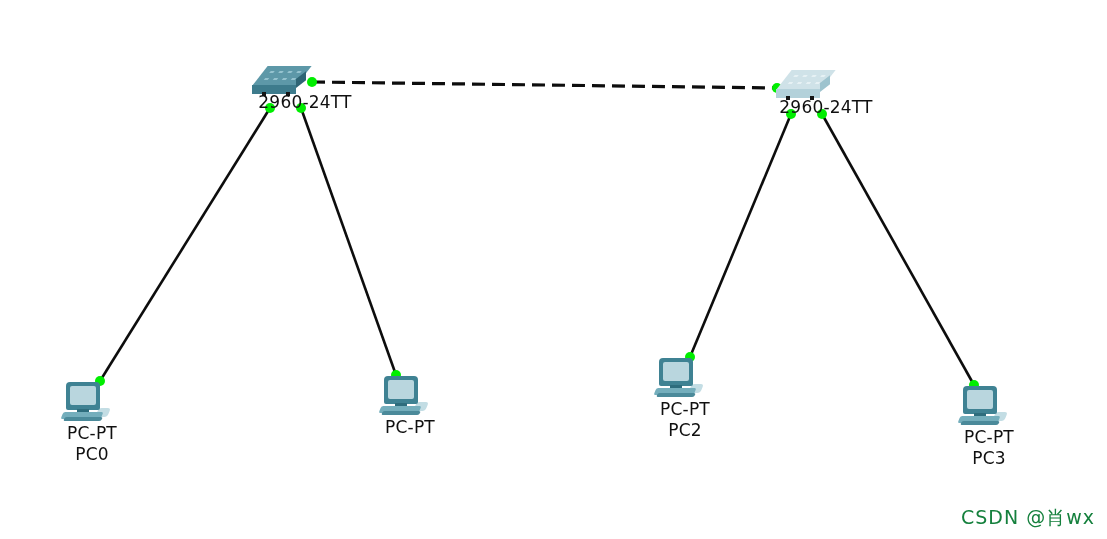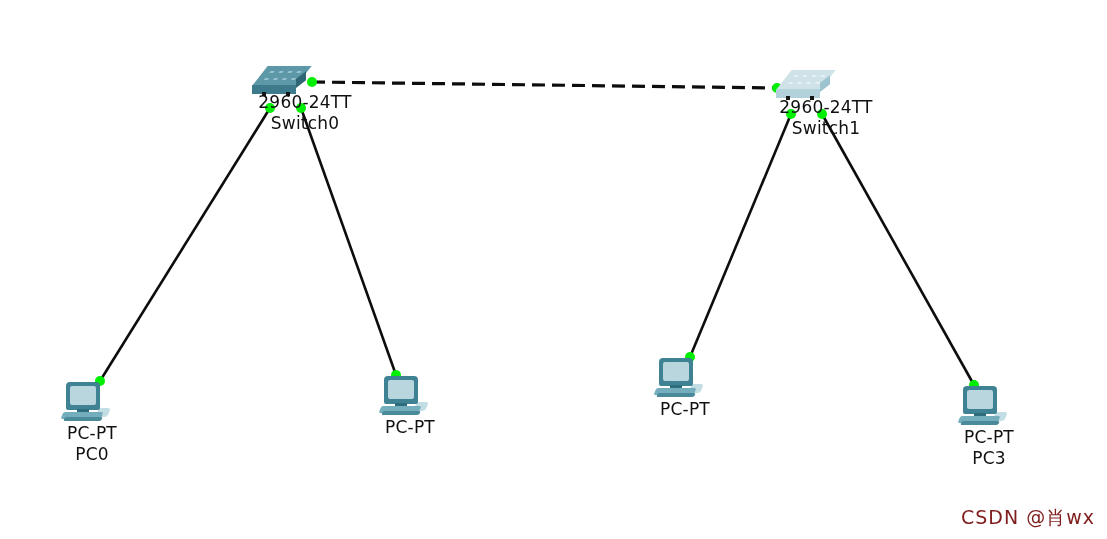--- a/index.html
+++ b/index.html
@@ -144,21 +144,21 @@
   .pc-teal .pc-base    { background: #74aebc; }
   .pc-teal .pc-base2   { background: #4b8a9a; }
   .pc-teal .pc-mouse   { background: #c3dde4; }
 
   #watermark {
     position: absolute;
     right: 12px;
     bottom: 8px;
     font-family: "DejaVu Sans", "Liberation Sans", sans-serif;
     font-size: 19px;
-    color: #7f1d1d;
+    color: #15803d;
     letter-spacing: 1px;
     z-index: 9;
     user-select: none;
   }
 </style>
 </head>
 <body>
 
 <div id="canvas" style="width: 1107px; height: 539px; background: rgb(255, 255, 255);">
 
@@ -194,21 +194,20 @@
             <div class="sw-port" style="left: 34px; top: 12px;"></div>
           </div>
           <div class="sw-side"></div>
           <div class="sw-front"></div>
           <div class="sw-foot" style="left:10px"></div>
           <div class="sw-foot" style="left:34px"></div>
         </div>
       </div>
       <div class="node-labels" style="left: 175px; top: 92px; color: rgb(16, 16, 16);">
         <span class="lbl-type">2960-24TT</span>
-        <span class="lbl-name">Switch0</span>
       </div>
       <div class="node" style="left: 776px; top: 70px;">
         <div class="switch-ico sw-light">
           <div class="sw-top">
             <div class="sw-port" style="left: 7px; top: 5px;"></div>
             <div class="sw-port" style="left: 16px; top: 5px;"></div>
             <div class="sw-port" style="left: 25px; top: 5px;"></div>
             <div class="sw-port" style="left: 34px; top: 5px;"></div>
             <div class="sw-port" style="left: 7px; top: 12px;"></div>
             <div class="sw-port" style="left: 16px; top: 12px;"></div>
@@ -216,21 +215,20 @@
             <div class="sw-port" style="left: 34px; top: 12px;"></div>
           </div>
           <div class="sw-side"></div>
           <div class="sw-front"></div>
           <div class="sw-foot" style="left:10px"></div>
           <div class="sw-foot" style="left:34px"></div>
         </div>
       </div>
       <div class="node-labels" style="left: 696px; top: 97px; color: rgb(16, 16, 16);">
         <span class="lbl-type">2960-24TT</span>
-        <span class="lbl-name">Switch1</span>
       </div>
       <div class="node" style="left: 62px; top: 382px;">
         <div class="pc-ico pc-teal">
           <div class="pc-mouse"></div>
           <div class="pc-monitor"></div>
           <div class="pc-screen"></div>
           <div class="pc-neck"></div>
           <div class="pc-base"></div>
           <div class="pc-base2"></div>
         </div>
@@ -257,20 +255,21 @@
           <div class="pc-mouse"></div>
           <div class="pc-monitor"></div>
           <div class="pc-screen"></div>
           <div class="pc-neck"></div>
           <div class="pc-base"></div>
           <div class="pc-base2"></div>
         </div>
       </div>
       <div class="node-labels" style="left: 555px; top: 399px; color: rgb(16, 16, 16);">
         <span class="lbl-type">PC-PT</span>
+        <span class="lbl-name">PC2</span>
       </div>
       <div class="node" style="left: 959px; top: 386px;">
         <div class="pc-ico pc-teal">
           <div class="pc-mouse"></div>
           <div class="pc-monitor"></div>
           <div class="pc-screen"></div>
           <div class="pc-neck"></div>
           <div class="pc-base"></div>
           <div class="pc-base2"></div>
         </div>

